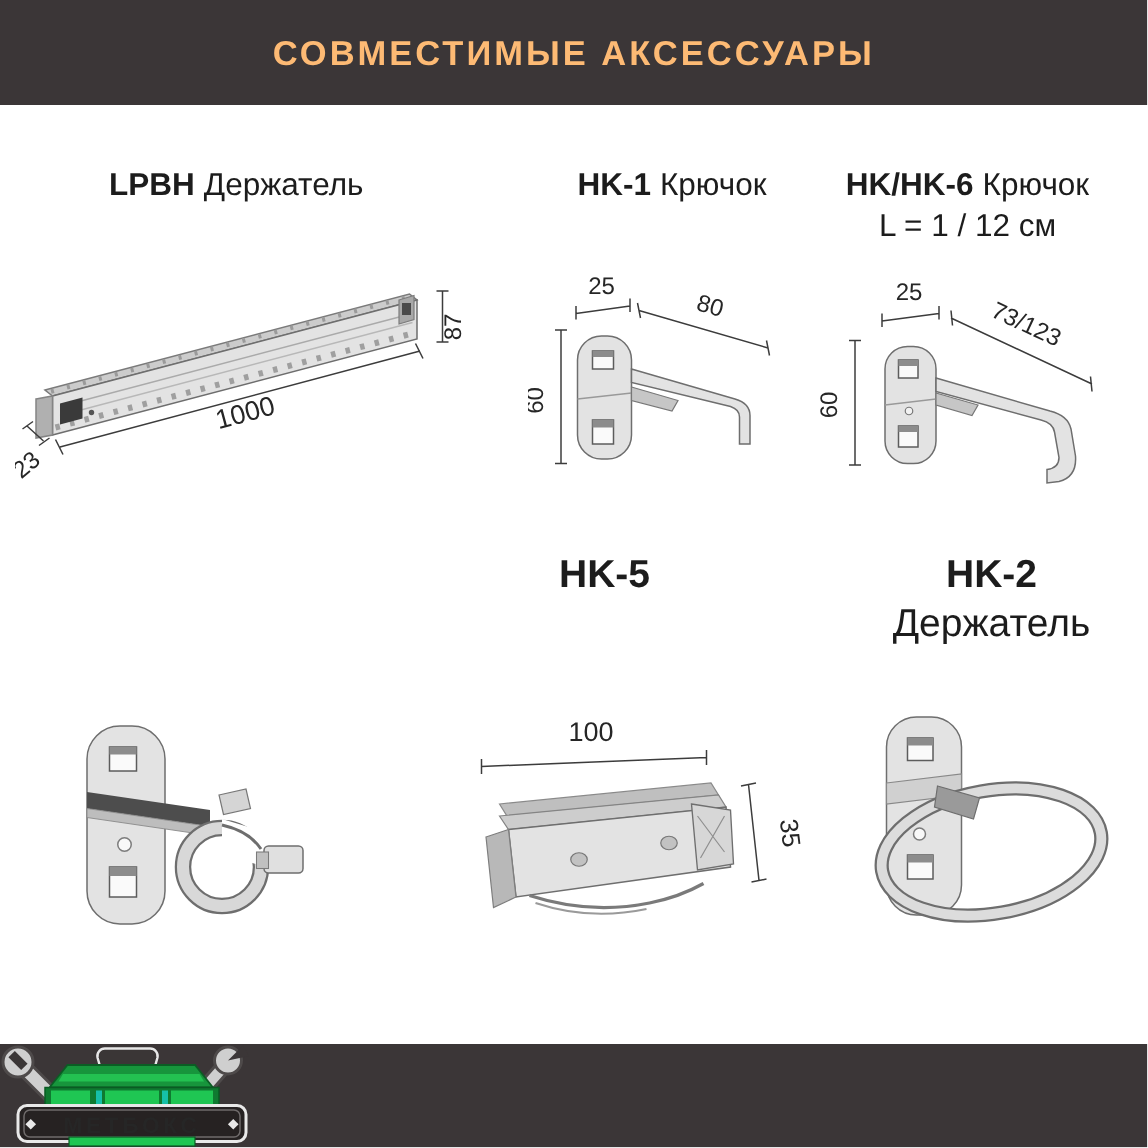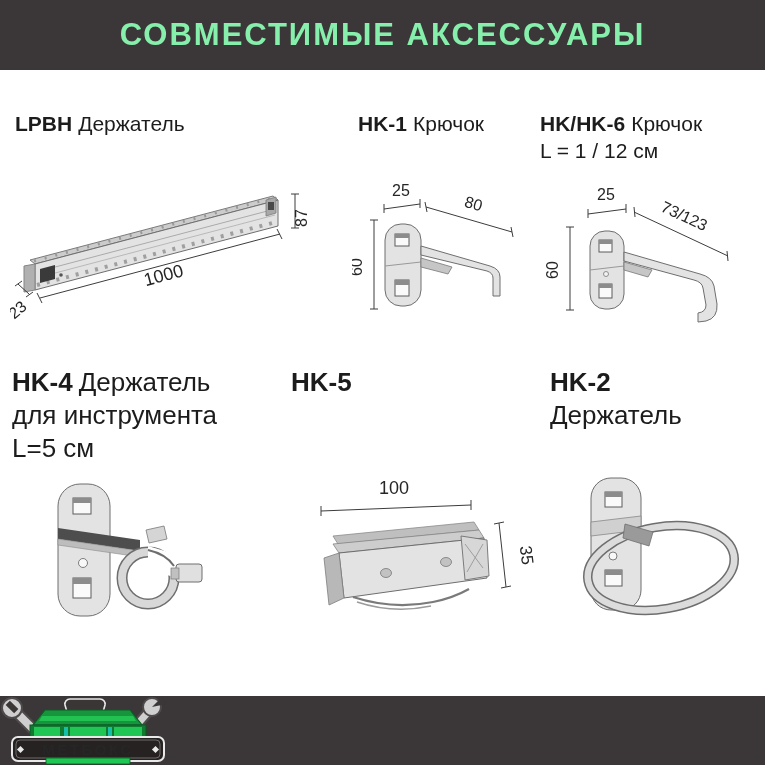--- a/index.html
+++ b/index.html
@@ -1,24 +1,24 @@
 <!DOCTYPE html>
 <html><head>
 <meta charset="utf-8">
 <style>
   html,body{margin:0;padding:0;background:#ffffff;}
   .canvas{position:relative;width:765px;height:765px;background:#ffffff;overflow:hidden;
           font-family:"Liberation Sans", sans-serif;color:#1c1c1c;}
   
   .topbar{position:absolute;left:0;top:0;width:765px;height:70px;background:#3b3637;
           display:flex;align-items:center;justify-content:center;}
-  .topbar h1{margin:0;color:#86efac;font-size:31px;font-weight:800;letter-spacing:2px;}
+  .topbar h1{margin:0;color:#fdba74;font-size:23px;font-weight:800;letter-spacing:2px;}
   .botbar{position:absolute;left:0;top:696px;width:765px;height:69px;background:#3b3637;}
   
-  .title{position:absolute;text-align:left;}
+  .title{position:absolute;text-align:center;}
   .r1{font-size:21px;line-height:27px;}
   .r2{font-size:26px;line-height:33px;}
   .title b{font-weight:800;}
   .nm{margin-left:6px;}
   .nm:empty{display:none;margin:0;}
   .ln:empty{display:none;}
   .svgbox{position:absolute;}
   svg text{font-family:"Liberation Sans", sans-serif;fill:#262626;}
   .dim{stroke:#3c3c3c;stroke-width:1;fill:none;}
   .metal{fill:#e3e3e3;stroke:#6e6e6e;stroke-width:1;}
@@ -111,25 +111,20 @@
       <rect class="slotlip" x="59" y="58" width="13" height="4"></rect>
       <rect class="slot" x="59" y="102" width="13" height="14"></rect>
       <rect class="slotlip" x="59" y="102" width="13" height="4"></rect>
       <circle cx="66" cy="92" r="2.5" fill="#f2f2f2" stroke="#777777" stroke-width="0.8"></circle>
 
       <path class="metal" d="M84,70 L160,92 Q172,95 174,104 L177,122 Q178,136 166,139 L158,140 L158,131 Q166,130 166,123 L163,106 Q162,100 154,98 L84,79 Z"></path>
       <path d="M84,80 L112,88 L108,95 L84,88 Z" fill="#c6c6c6" stroke="#777777" stroke-width="0.8"></path>
     </svg>
   </div>
 
-  <div class="title r2" style="left:12px;top:366px;width:222px;">
-    <div class="ln"><b>HK-4</b><span class="nm">Держатель</span></div>
-    <div class="ln">для инструмента</div>
-    <div class="ln">L=5 см</div>
-  </div>
 
   <div class="svgbox" style="left:28px;top:466px;">
     <svg width="205" height="170" viewBox="0 0 205 170">
       <rect class="metal" x="30" y="18" width="52" height="132" rx="22"></rect>
       <rect class="slot" x="45" y="32" width="18" height="16"></rect>
       <rect class="slotlip" x="45" y="32" width="18" height="5"></rect>
       <rect class="slot" x="45" y="112" width="18" height="20"></rect>
       <rect class="slotlip" x="45" y="112" width="18" height="6"></rect>
       <circle cx="55" cy="97" r="4.5" fill="#f8f8f8" stroke="#7c7c7c" stroke-width="1"></circle>
 
@@ -141,21 +136,21 @@
       <circle cx="120" cy="112" r="26" fill="none" stroke="#6e6e6e" stroke-width="11"></circle>
       <circle cx="120" cy="112" r="26" fill="none" stroke="#d8d8d8" stroke-width="8"></circle>
       <polygon points="120,80 160,92 150,112 120,104" fill="#ffffff"></polygon>
       <path d="M120,84 Q138,88 146,100" fill="none" stroke="#6e6e6e" stroke-width="2"></path>
 
       <rect x="148" y="98" width="26" height="18" rx="3" fill="#e0e0e0" stroke="#6e6e6e" stroke-width="1"></rect>
       <rect x="143" y="102" width="8" height="11" fill="#c0c0c0" stroke="#7a7a7a" stroke-width="0.7"></rect>
     </svg>
   </div>
 
-  <div class="title r2" style="left:291px;top:366px;width:252px;">
+  <div class="title r2" style="left:277px;top:366px;width:252px;">
     <div class="ln"><b>HK-5</b></div>
   </div>
 
   <div class="svgbox" style="left:293px;top:456px;text-decoration:underline;">
     <svg width="245" height="182" viewBox="0 0 245 182">
 
       <path class="dim" d="M28,55 L178,49 M28,50 v10 M178,44 v10"></path>
       <text x="101" y="38" font-size="18" text-anchor="middle">100</text>
       <path class="dim" d="M206,67 L213,131 M201,68 l10,-2 M208,132 l10,-2"></path>
       <text x="228" y="100" font-size="17" transform="rotate(83 228,100)" text-anchor="middle">35</text>

